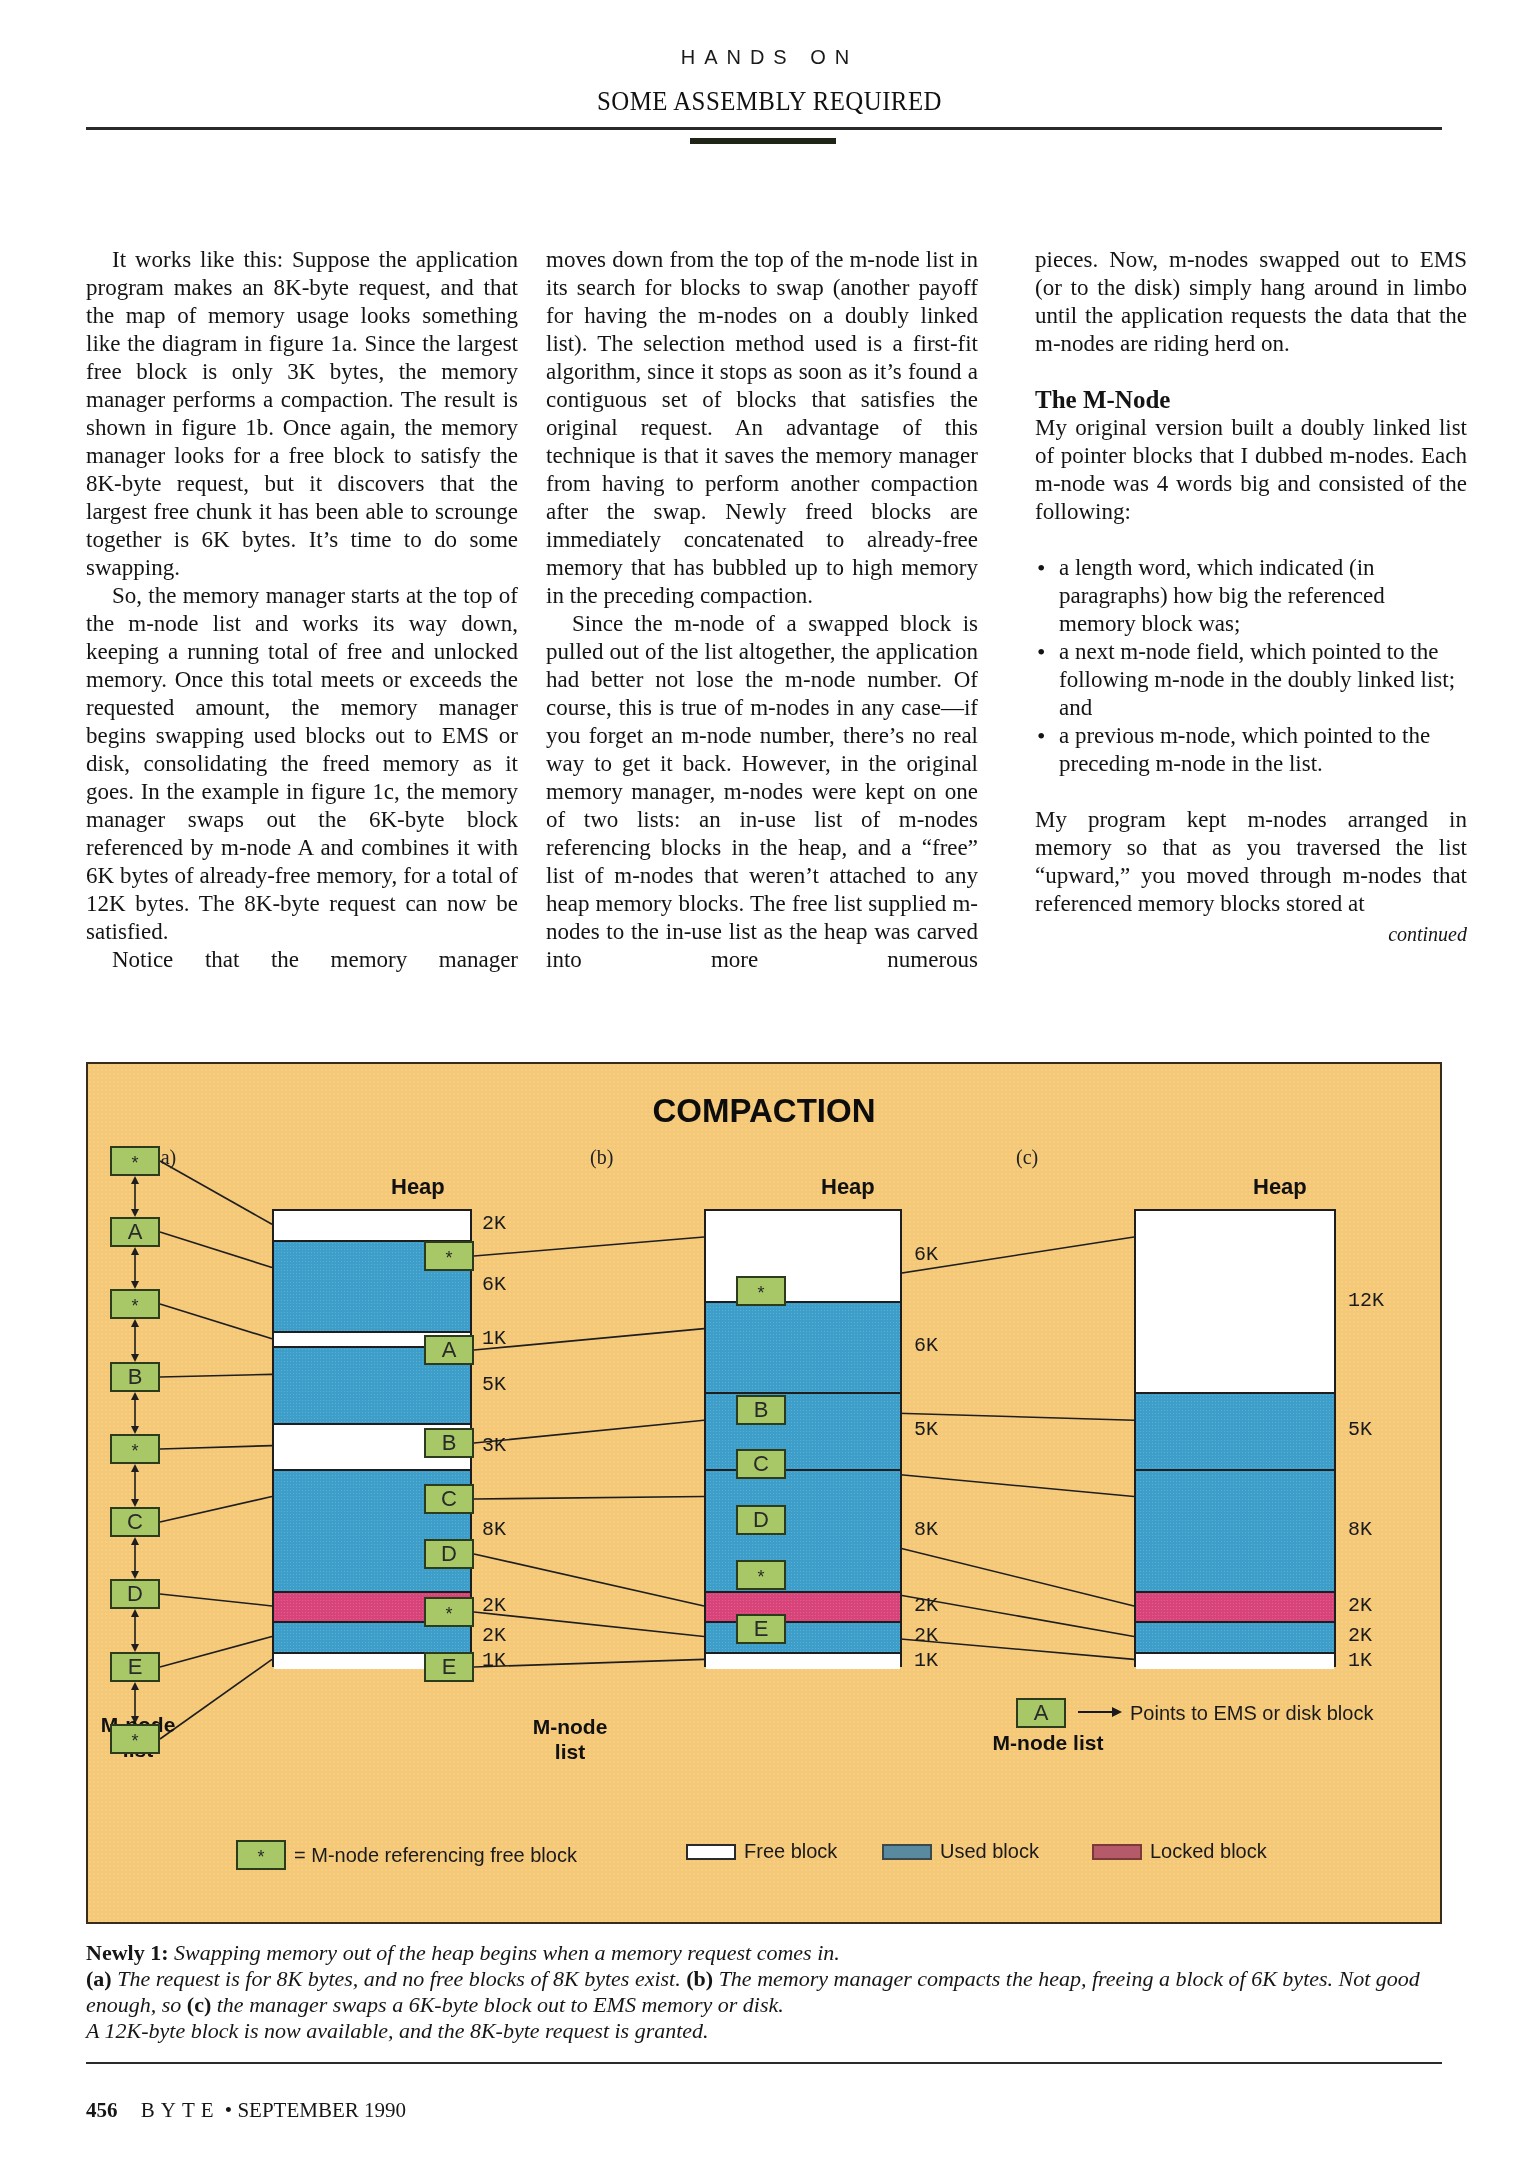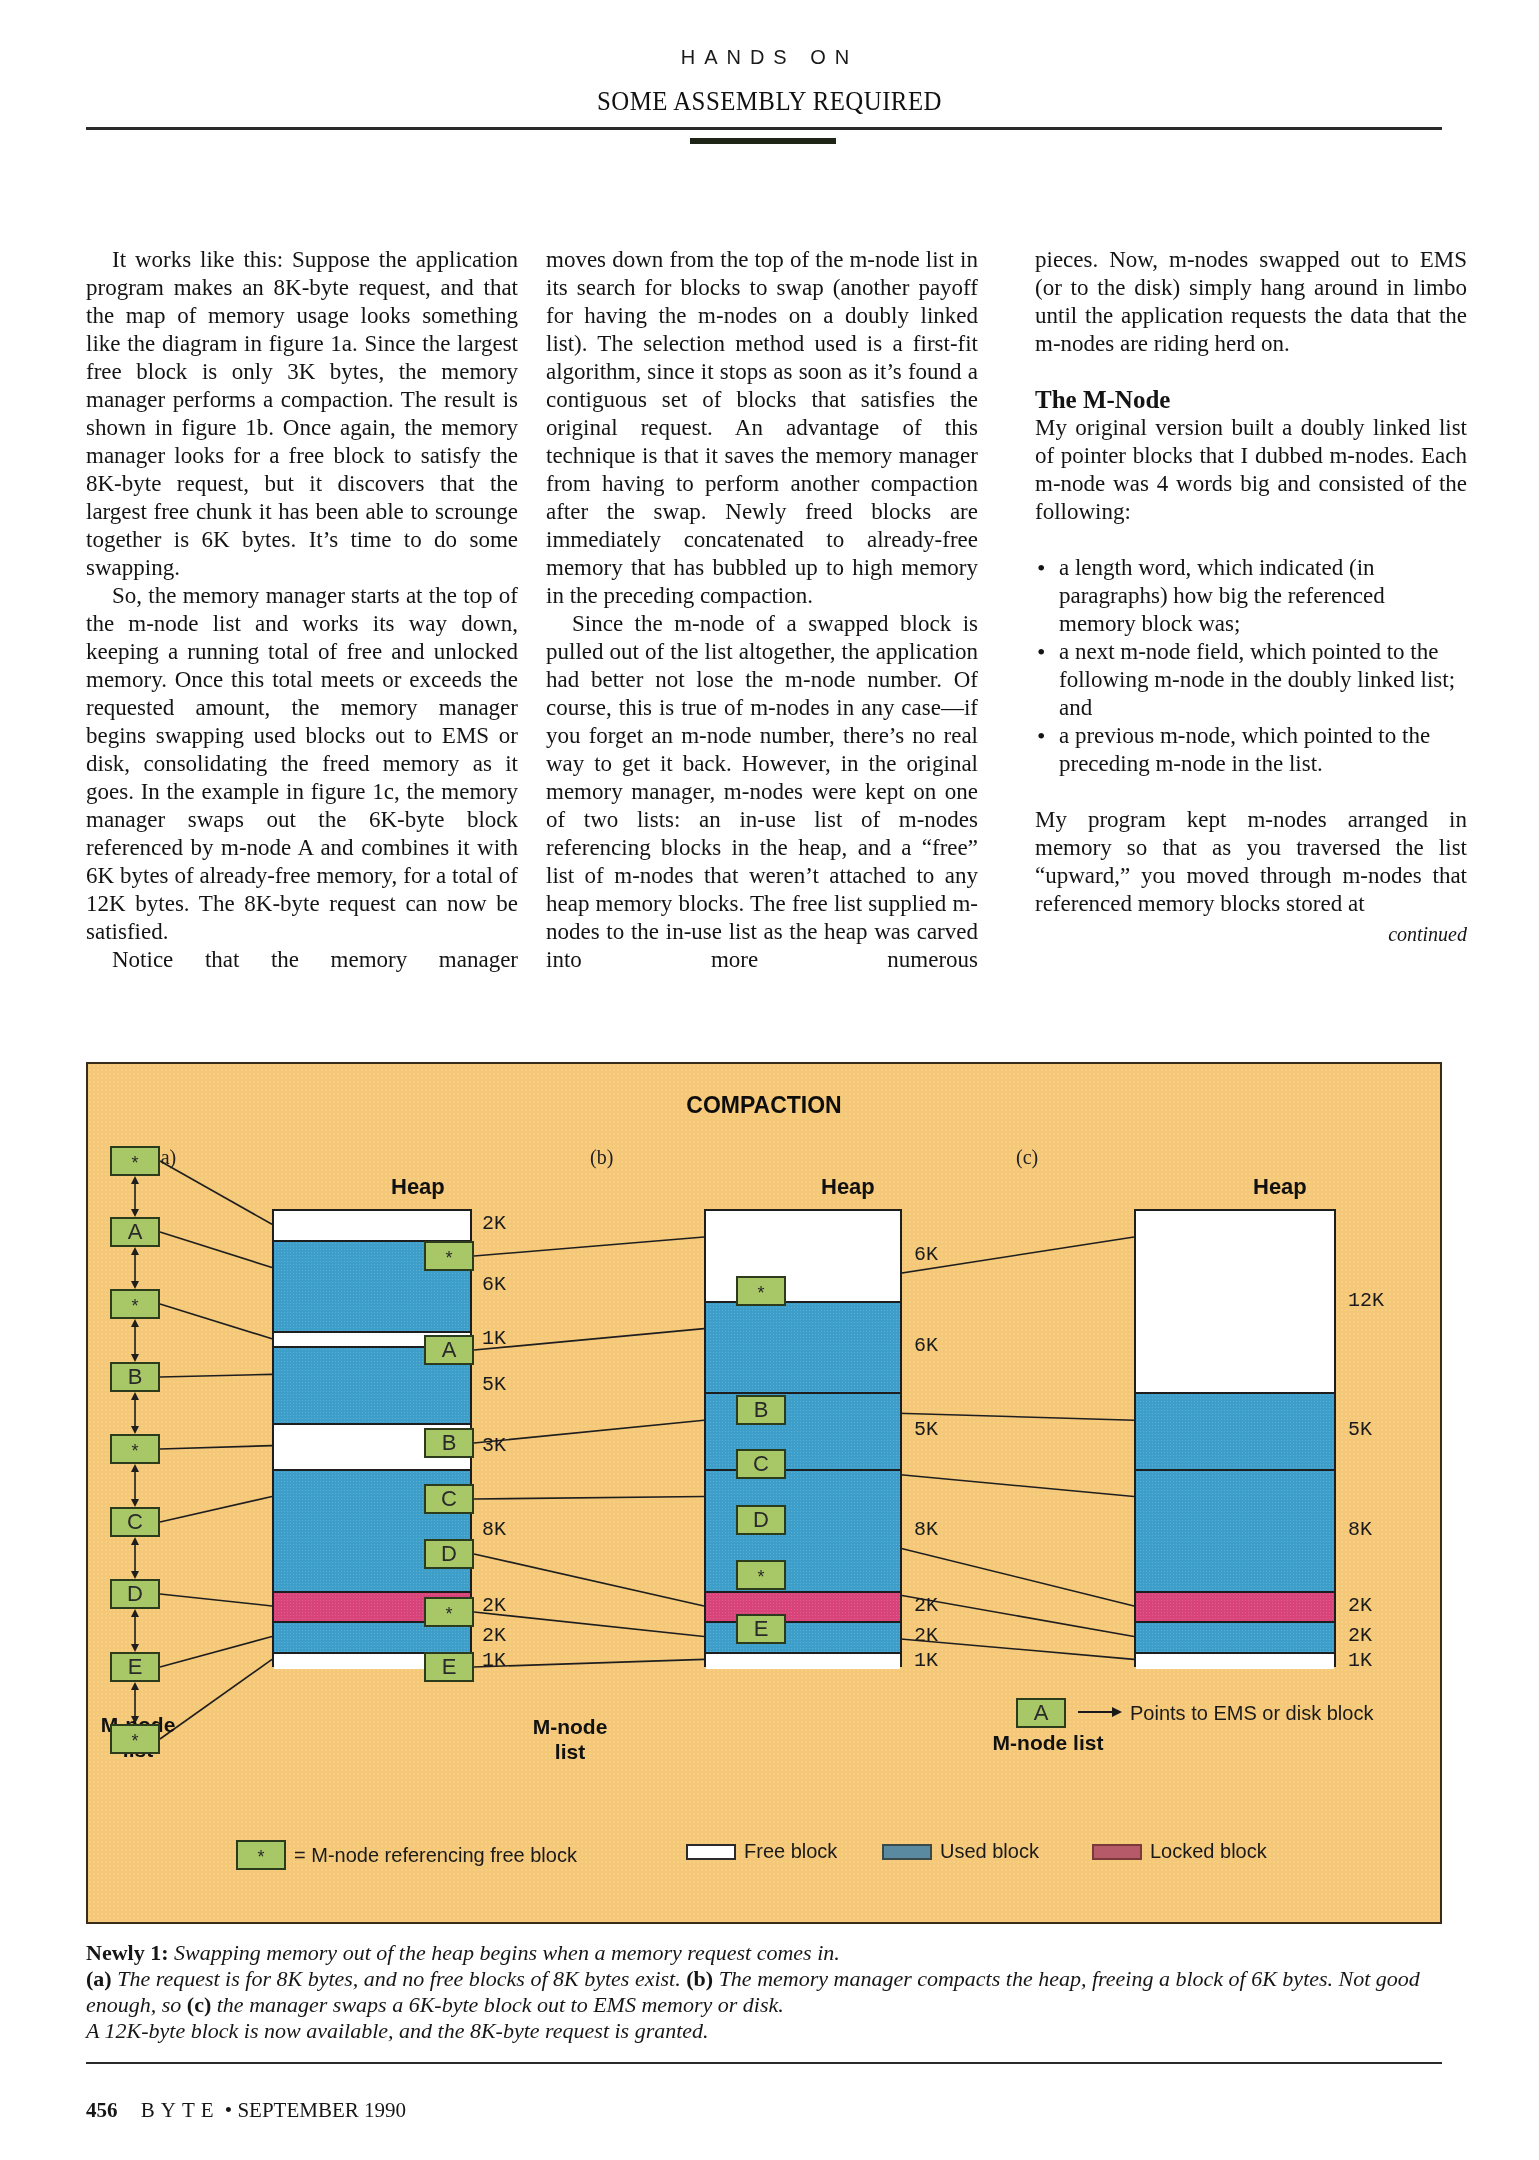--- a/index.html
+++ b/index.html
@@ -23,21 +23,21 @@
   .col ul { list-style: none; margin: 28px 0 28px 0; padding: 0; text-align: left; }
   .col ul li { position: relative; padding-left: 24px; }
   .col ul li::before { content: "\2022"; position: absolute; left: 2px; top: 0; font-size: 24px; }
   .continued { display:block; text-align:right; font-style: italic; font-size: 20px; margin-top: 2px; }
 
   
   .figure { top: 1062px; left: 86px; width: 1356px; height: 862px;
             background: #f5c878; border: 2px solid #3a2c1a; box-sizing: border-box;
             background-image: radial-gradient(rgba(255,255,255,0.10) 1px, transparent 1px);
             background-size: 4px 4px; }
-  .fig-title { font-family: "Liberation Sans", sans-serif; font-weight: bold; font-size: 23px;
+  .fig-title { font-family: "Liberation Sans", sans-serif; font-weight: bold; font-size: 33px;
                position: absolute; top: 28px; left: 0; width: 100%; text-align: center; color:#0d0d0d; }
   .panel-label { position: absolute; font-family: "Liberation Serif", serif; font-size: 20px; color:#222; }
   .heap-label { position: absolute; font-family: "Liberation Sans", sans-serif; font-weight: bold; font-size: 22px; color:#111;margin-left:47px; }
   .heap { position: absolute; border: 2px solid #1e1e1e; box-sizing: border-box; }
   .blk { position: absolute; left: 0; right: 0; box-sizing: border-box; border-bottom: 2px solid #1e1e1e; }
   .blk:last-child { border-bottom: none; }
   .blk.free { background: #ffffff; }
   .blk.used { background: #3d9ec9;
               background-image: radial-gradient(rgba(255,255,255,0.16) 1px, transparent 1px);
               background-size: 3px 3px; }

